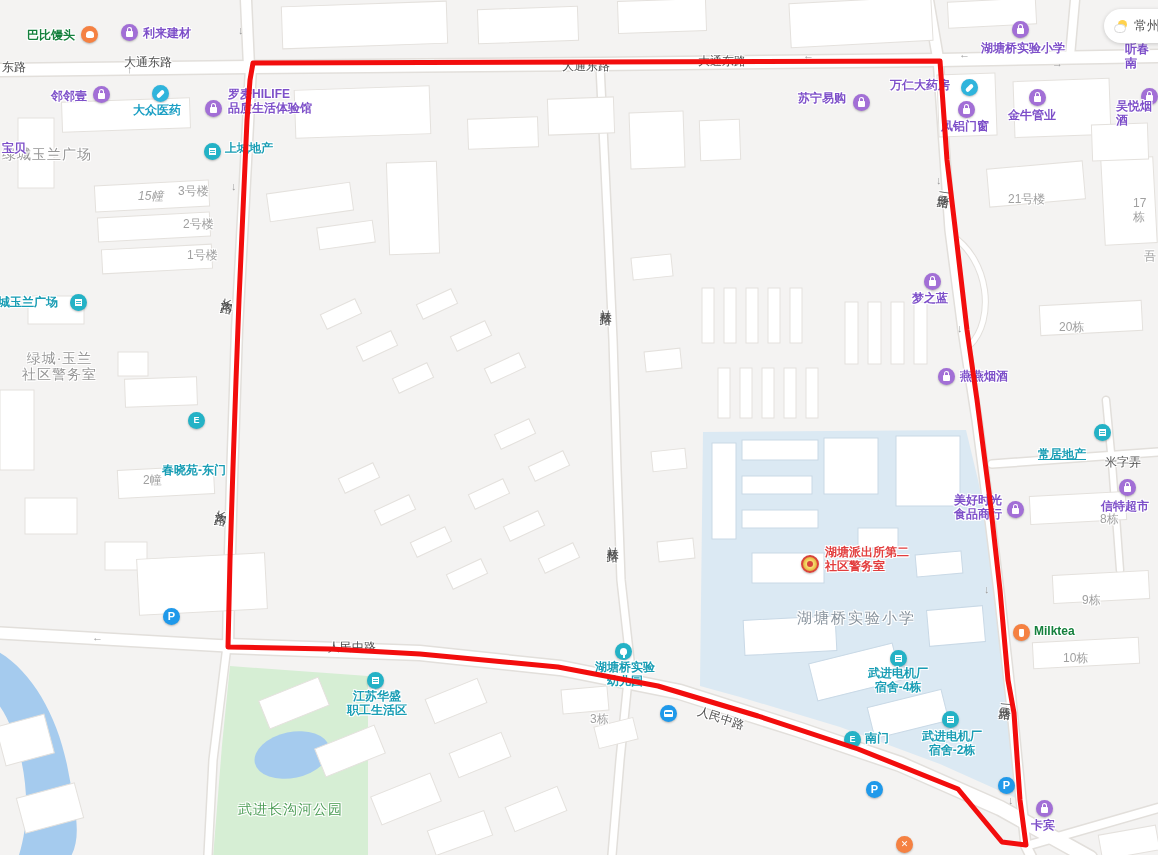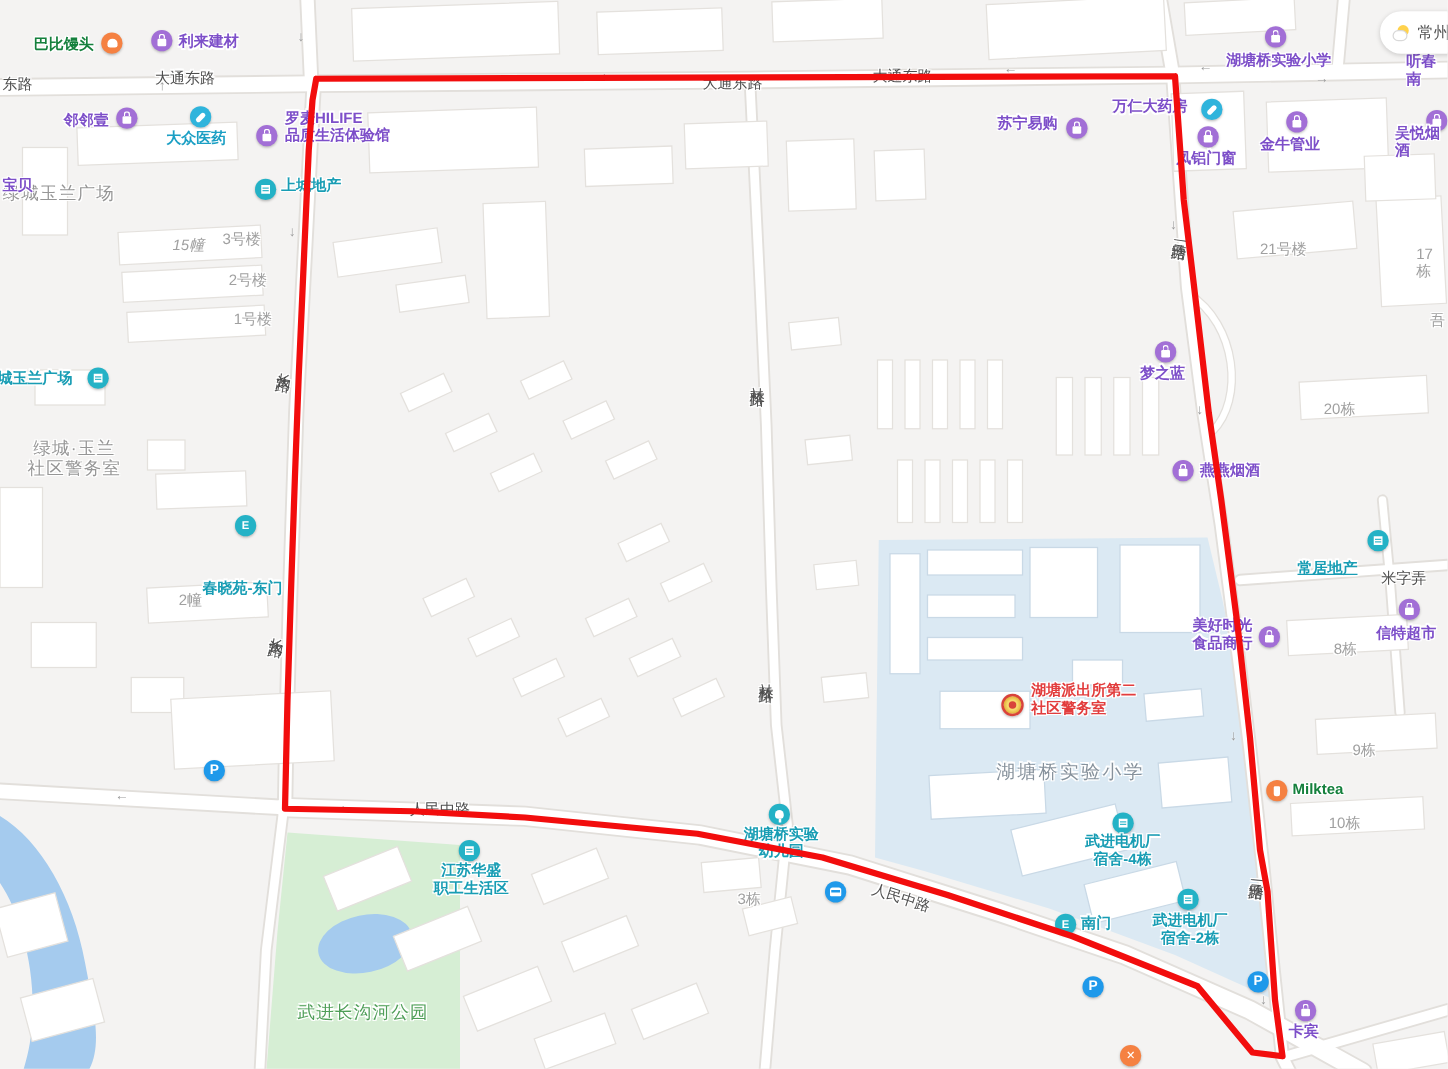--- a/index.html
+++ b/index.html
@@ -211,21 +211,21 @@
       <div class="lbl unit-lbl" style="left: 138px; top: 190px; position: absolute; font-style: italic;">15幢</div>
       <div class="lbl unit-lbl" style="left: 178px; top: 185px; position: absolute;">3号楼</div>
       <div class="lbl unit-lbl" style="left: 183px; top: 218px; position: absolute;">2号楼</div>
       <div class="lbl unit-lbl" style="left: 187px; top: 249px; position: absolute;">1号楼</div>
       <div class="lbl unit-lbl" style="left: 143px; top: 474px; position: absolute;">2幢</div>
       <div class="lbl unit-lbl" style="left: 590px; top: 713px; position: absolute;">3栋</div>
       <div class="lbl unit-lbl" style="left: 1008px; top: 193px; position: absolute;">21号楼</div>
       <div class="lbl unit-lbl" style="left: 1133px; top: 197px; position: absolute;">17栋</div>
       <div class="lbl unit-lbl" style="left: 1144px; top: 250px; position: absolute;">吾</div>
       <div class="lbl unit-lbl" style="left: 1059px; top: 321px; position: absolute;">20栋</div>
-      <div class="lbl unit-lbl" style="left: 1067px; top: 513px; position: absolute;">8栋</div>
+      <div class="lbl unit-lbl" style="left: 1100px; top: 513px; position: absolute;">8栋</div>
       <div class="lbl unit-lbl" style="left: 1082px; top: 594px; position: absolute;">9栋</div>
       <div class="lbl unit-lbl" style="left: 1063px; top: 652px; position: absolute;">10栋</div>
       <div class="lbl aoi" style="left: 2px; top: 146px; position: absolute;">绿城玉兰广场</div>
       <div class="lbl aoi" style="left: 22px; top: 350px; position: absolute;">绿城·玉兰
 社区警务室</div>
       <div class="lbl school-name" style="left: 797px; top: 609px; position: absolute;">湖塘桥实验小学</div>
       <div class="lbl park-name" style="left: 238px; top: 801px; position: absolute;">武进长沟河公园</div>
       <div class="arrow" style="left: 238px; top: 24px; position: absolute;">↓</div>
       <div class="arrow" style="left: 127px; top: 63px; position: absolute;">↑</div>
       <div class="arrow" style="left: 480px; top: 53px; position: absolute;">←</div>

